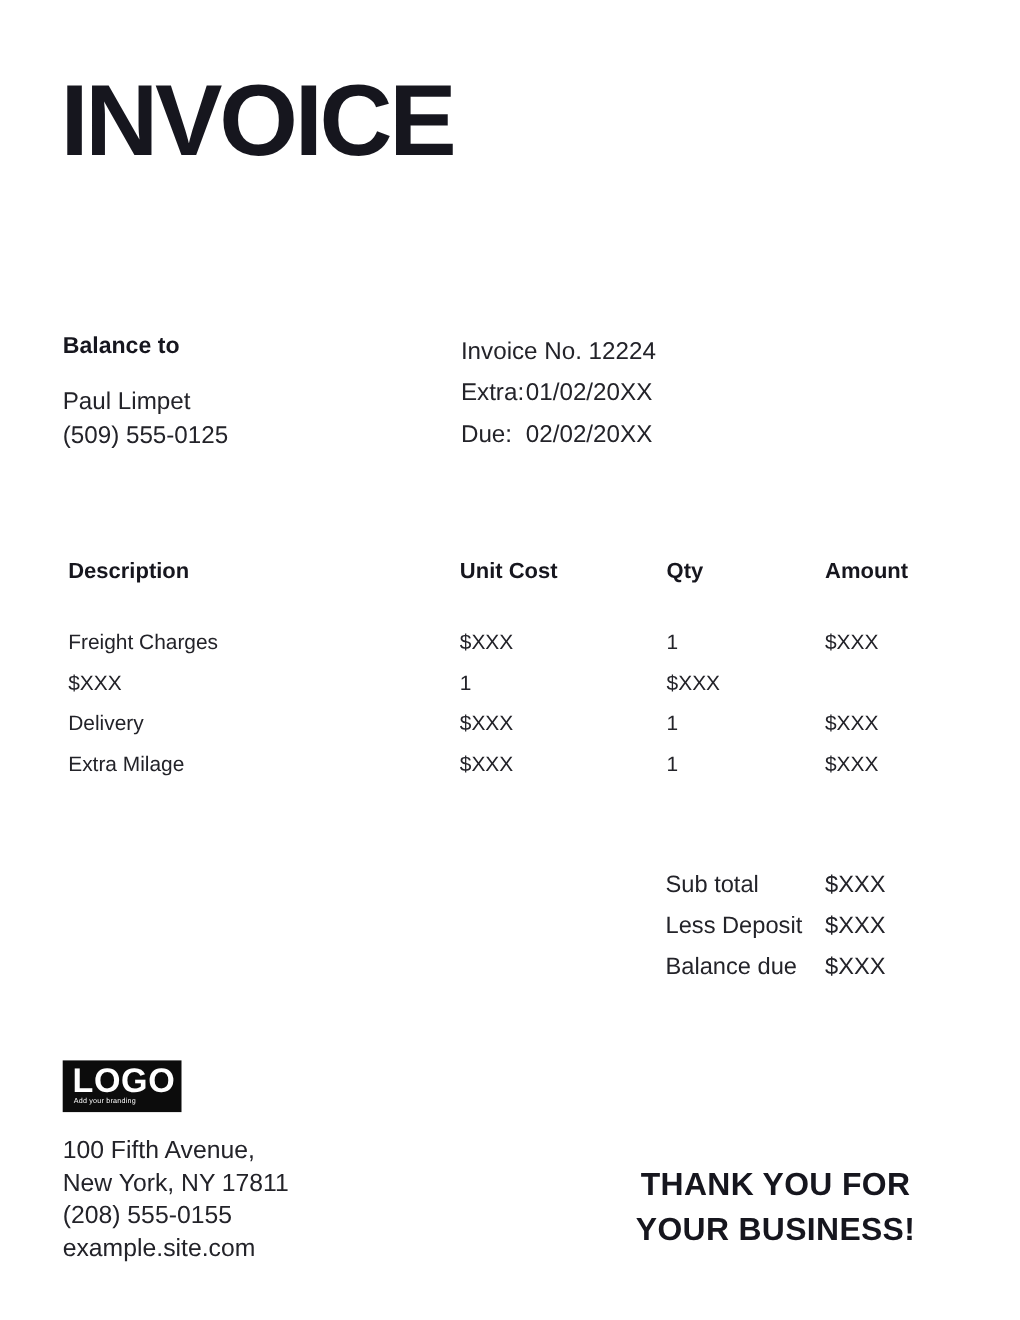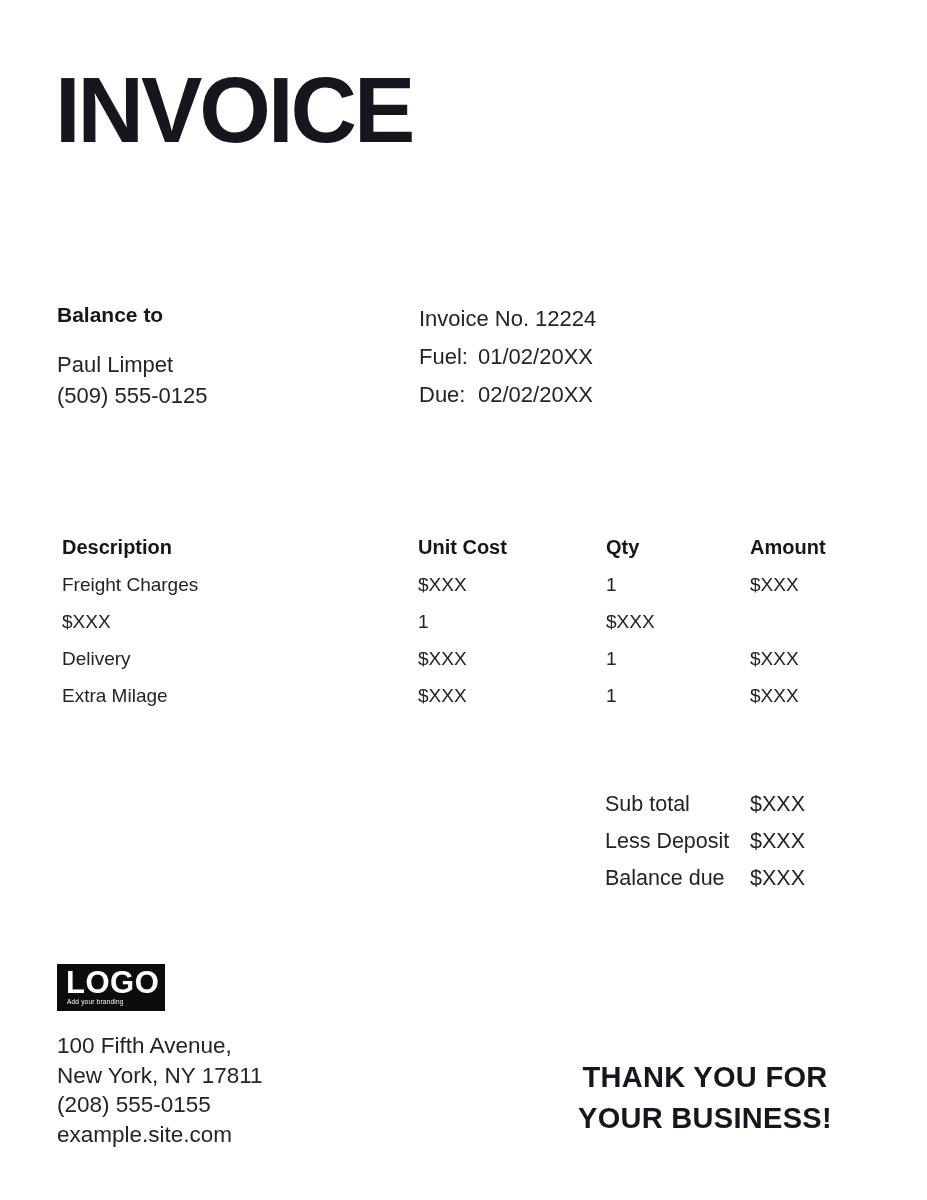--- a/index.html
+++ b/index.html
@@ -35,21 +35,21 @@
   .meta-line{display:flex;line-height:38px;}
   .meta-line .ml-label{white-space:pre;}
   .meta-line .ml-label.w-fixed{width:59px;}
   .meta-line .ml-value{margin-left:6px;}
   .meta-line .w-fixed + .ml-value{margin-left:0;}
   
   .table-header,.table-row{
     position:absolute;left:62px;width:810px;
     display:grid;grid-template-columns:356px 188px 144px 122px;
   }
-  .table-header{top:505px;font-size:20px;font-weight:700;line-height:28px;color:var(--title);margin-top:28px;}
+  .table-header{top:505px;font-size:20px;font-weight:700;line-height:28px;color:var(--title);}
   .rows{position:absolute;left:62px;top:566px;width:810px;}
   .row{
     display:grid;grid-template-columns:356px 188px 144px 122px;
     height:37px;align-items:center;font-size:19px;
   }
   
   .totals{position:absolute;left:605px;top:786px;}
   .total-line{
     display:grid;grid-template-columns:145px auto;
     height:37px;align-items:center;font-size:21.5px;
@@ -87,21 +87,21 @@
     <div class="name">Paul Limpet</div>
     <div class="phone">(509) 555-0125</div>
   </div>
 
   <div class="meta">
     <div class="meta-line">
       <span class="ml-label">Invoice No.</span>
       <span class="ml-value">12224</span>
     </div>
     <div class="meta-line">
-      <span class="ml-label w-fixed">Fuel:</span>
+      <span class="ml-label w-fixed">Extra:</span>
       <span class="ml-value">01/02/20XX</span>
     </div>
     <div class="meta-line">
       <span class="ml-label w-fixed">Due:</span>
       <span class="ml-value">02/02/20XX</span>
     </div>
   </div>
 
   <div class="table-header">
     <span>Description</span>

